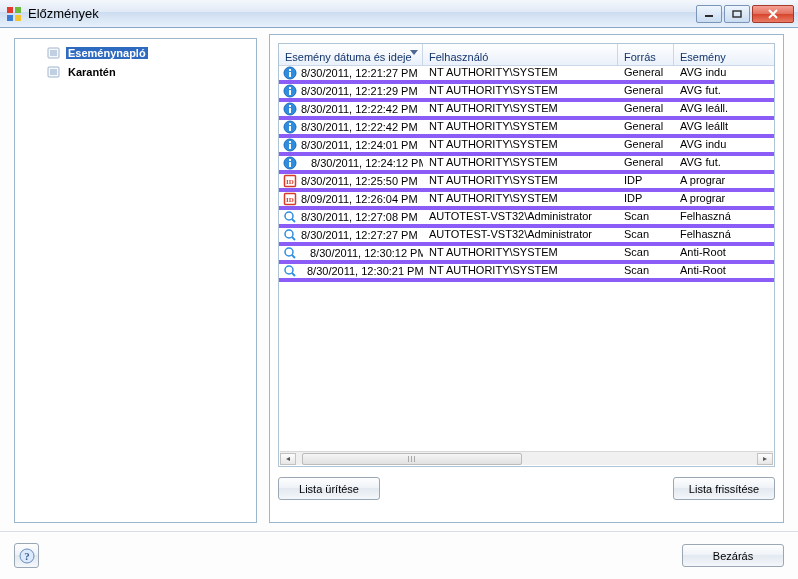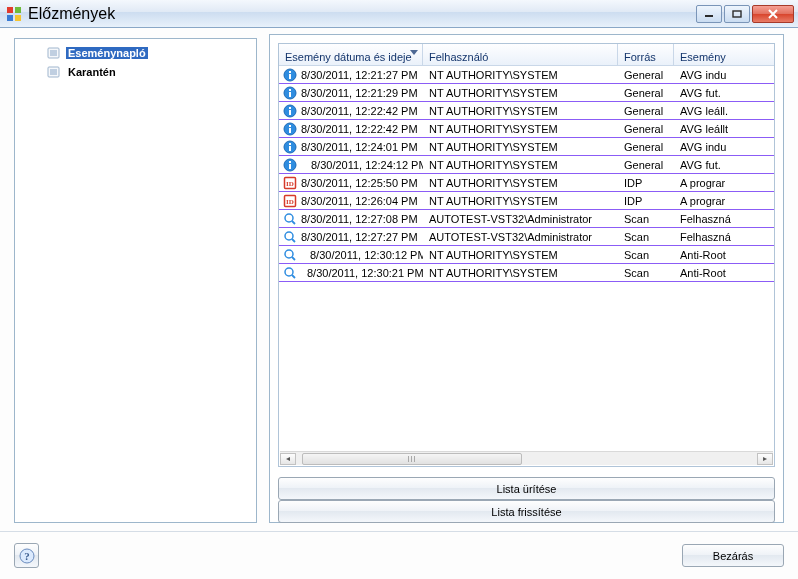--- a/index.html
+++ b/index.html
@@ -20,21 +20,21 @@
     padding: 0 4px 0 6px;
   }
   .titlebar .app-icon {
     width: 16px; height: 16px;
     margin-right: 6px;
     display: inline-flex; align-items: center; justify-content: center;
   }
   .titlebar .title-text {
     flex: 1;
     color: #000;
-    font-size: 16px;
+    font-size: 13px;
   }
   .titlebar .winbtn {
     width: 26px; height: 18px;
     margin-left: 2px;
     border: 1px solid #7a95b8;
     border-radius: 2px;
     background: linear-gradient(to bottom,#eef5fd,#cadcf1);
     display: inline-flex; align-items: center; justify-content: center;
     font-size: 10px;
     color: #2b2b2b;
@@ -122,22 +122,21 @@
     border-top: 5px solid #4d6894;
   }
   .grid-body {
     position: absolute;
     top: 22px; left: 0; right: 0; bottom: 16px;
     overflow: hidden;
   }
   .row {
     height: 18px;
     display: flex;
-    align-items: center;
-    border-bottom: 1px solid #8b5cf6;
+    border-bottom: 4px solid #8b5cf6;
   }
   .cell {
     padding: 0 6px;
     overflow: hidden; white-space: nowrap;
     font-size: 11px;
     color: #000;
   }
   .cell.iconcell { padding: 0 0 0 4px; display:flex;align-items:center; }
   .cell.iconcell svg { margin-right: 2px; }
 
@@ -172,21 +171,20 @@
   .hscroll .thumb::after{
     content:""; position:absolute; left:50%; top:2px; width:8px; height:6px; margin-left:-4px;
     background: repeating-linear-gradient(to right,#a9a9a9 0 1px,transparent 1px 3px);
   }
 
   
   .panel-buttons {
     margin-top: 10px;
     display: flex;
     justify-content: space-between;
-    flex-direction: column;
   }
   button.btn {
     height: 23px;
     min-width: 102px;
     padding: 0 14px;
     font: 11px Tahoma, sans-serif;
     border: 1px solid #9aa7b4;
     border-radius: 3px;
     background: linear-gradient(to bottom,#fefefe,#eef2f7 49%,#e3e9f0 50%,#f4f7fb);
     color: #000;
@@ -397,21 +395,21 @@
               <div class="cell col3">A prograr</div>
             </div>
             <div class="row">
               <div class="cell col0 iconcell">
                 <span>
                   <svg width="14" height="14">
                     <rect x="1.5" y="1.5" width="11" height="11" rx="1" fill="#fff" stroke="#d63a2a" stroke-width="1.5"></rect>
                     <text x="7" y="10" text-anchor="middle" font-size="7" font-family="Tahoma" fill="#d63a2a" font-weight="bold">ID</text>
                   </svg>
                 </span>
-                <span style="margin-left:2px">8/30/2011, 12:26:04 PM</span>
+                <span style="margin-left:2px">8/09/2011, 12:26:04 PM</span>
               </div>
               <div class="cell col1">NT AUTHORITY\SYSTEM</div>
               <div class="cell col2">IDP</div>
               <div class="cell col3">A prograr</div>
             </div>
             <div class="row">
               <div class="cell col0 iconcell">
                 <span>
                   <svg width="14" height="14">
                     <circle cx="6" cy="6" r="4" fill="none" stroke="#2f8de0" stroke-width="1.5"></circle>

